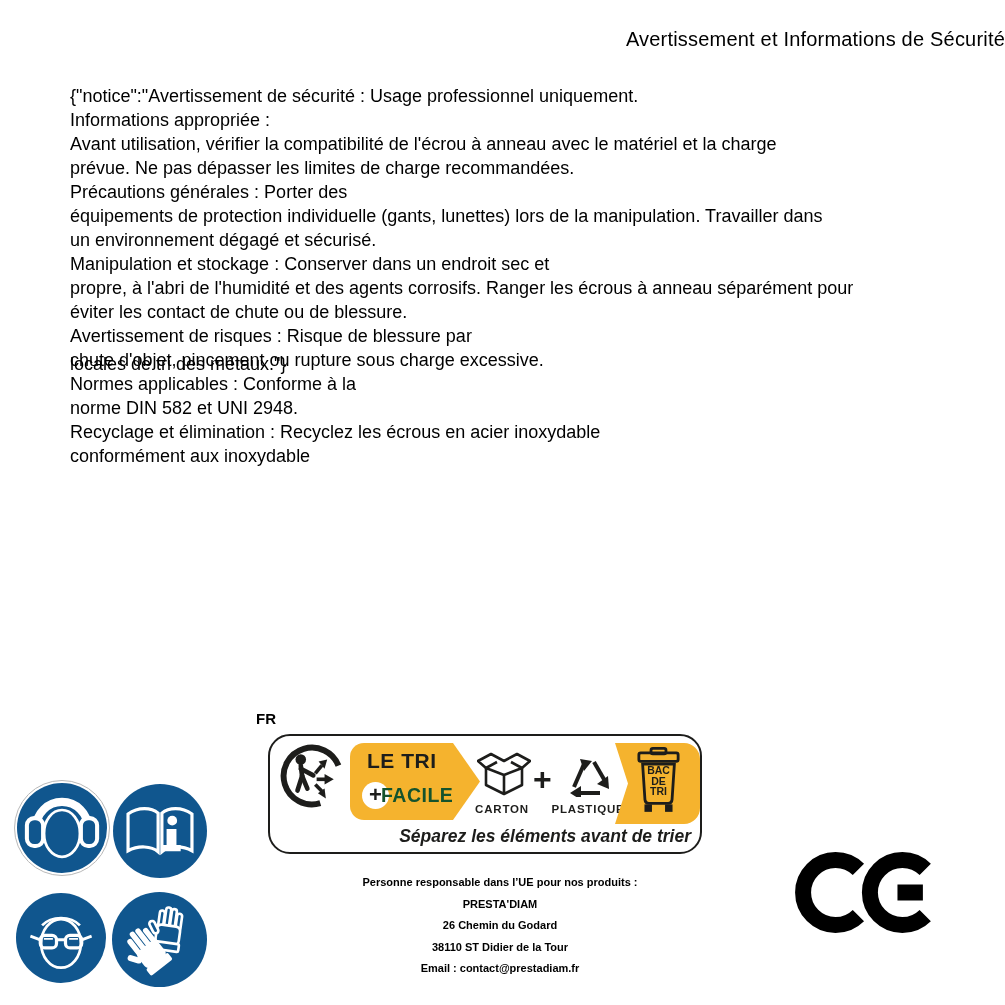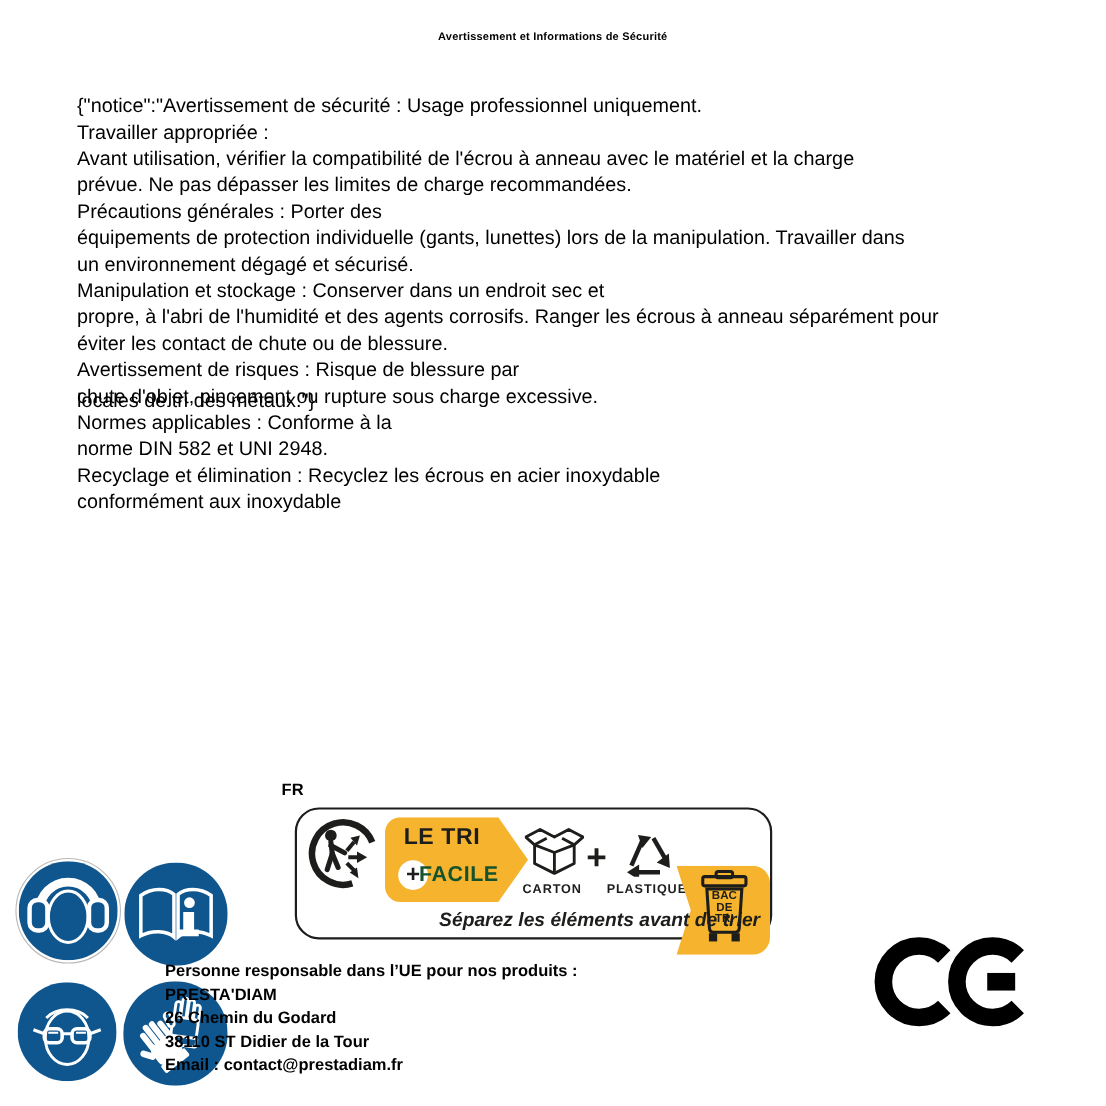--- a/index.html
+++ b/index.html
@@ -1,19 +1,19 @@
 <!DOCTYPE html>
 <html><head>
 <meta charset="utf-8">
 <style>
   html,body{margin:0;padding:0;background:#fff;}
   .page{position:relative;width:1005px;height:1005px;background:#fff;overflow:hidden;
         font-family:"Liberation Sans",sans-serif;color:#000;}
-  .title{position:absolute;top:28px;left:0;width:100%;text-align:center;
-         font-weight:bold;font-size:10px;letter-spacing:.2px;}
+  .title{position:absolute;top:28px;left:0;width:100%;text-align:right;
+         font-weight:normal;font-size:20px;letter-spacing:.2px;}
   .notice{position:absolute;left:70px;top:84px;width:885px;font-size:18px;line-height:24px;}
   .notice .line{height:24px;white-space:nowrap;}
   .notice .overlap{position:absolute;left:0;top:268px;white-space:nowrap;}
 
   
   .picto{position:absolute;border-radius:50%;}
   .picto svg{display:block;}
   .ring{border:1px solid #b9b9b9;background:#fff;padding:2px;}
 
   
@@ -24,43 +24,43 @@
   .triman{position:absolute;left:9px;top:7px;}
   .badge{position:absolute;left:80px;top:7px;width:130px;height:77px;}
   .badge-text1{position:absolute;left:17px;top:6px;font-size:21px;font-weight:bold;color:#1d1d1b;letter-spacing:.5px;}
   .badge-plus{position:absolute;left:12px;top:39px;width:27px;height:27px;background:#fff;border-radius:50%;
               text-align:center;line-height:26px;font-size:22px;font-weight:bold;color:#1d1d1b;}
   .badge-text2{position:absolute;left:31px;top:41px;font-size:19.5px;font-weight:bold;color:#14532d;letter-spacing:.5px;}
   .mat-icon{position:absolute;}
   .mat-label{position:absolute;width:90px;text-align:center;font-size:11.5px;font-weight:bold;
              letter-spacing:.8px;color:#1d1d1b;top:67px;}
   .sep-plus{position:absolute;left:263px;top:25px;font-size:32px;font-weight:bold;color:#1d1d1b;}
-  .tri-arrow{position:absolute;left:345px;top:7px;width:85px;height:80px;margin-top:44px;}
+  .tri-arrow{position:absolute;left:345px;top:7px;width:85px;height:80px;}
   .bin{position:absolute;left:22px;top:3px;width:43px;height:70px;}
   .bin-text{position:absolute;left:22px;top:22px;width:43px;text-align:center;
             font-size:10.5px;line-height:10.5px;font-weight:bold;color:#1d1d1b;}
   .tagline{position:absolute;right:9px;top:90px;font-style:italic;font-weight:600;
            font-size:17.5px;color:#1d1d1b;white-space:nowrap;}
 
   
-  .responsible{position:absolute;left:150px;top:872px;width:700px;
-               font-weight:bold;font-size:15px;line-height:21.5px;}
+  .responsible{position:absolute;left:150px;top:872px;width:700px;text-align:center;
+               font-weight:bold;font-size:11px;line-height:21.5px;}
   
   .ce{position:absolute;left:793px;top:845px;}
 </style>
 </head>
 <body>
 
 <div class="page">
 
   <div class="title">Avertissement et Informations de Sécurité</div>
 
   <div class="notice">
     <div class="line">{"notice":"Avertissement de sécurité : Usage professionnel uniquement.</div>
-    <div class="line">Travailler appropriée :</div>
+    <div class="line">Informations appropriée :</div>
     <div class="line">Avant utilisation, vérifier la compatibilité de l'écrou à anneau avec le matériel et la charge</div>
     <div class="line">prévue. Ne pas dépasser les limites de charge recommandées.</div>
     <div class="line">Précautions générales : Porter des</div>
     <div class="line">équipements de protection individuelle (gants, lunettes) lors de la manipulation. Travailler dans</div>
     <div class="line">un environnement dégagé et sécurisé.</div>
     <div class="line">Manipulation et stockage : Conserver dans un endroit sec et</div>
     <div class="line">propre, à l'abri de l'humidité et des agents corrosifs. Ranger les écrous à anneau séparément pour</div>
     <div class="line">éviter les contact de chute ou de blessure.</div>
     <div class="line">Avertissement de risques : Risque de blessure par</div>
     <div class="line">chute d'objet, pincement ou rupture sous charge excessive.</div>

